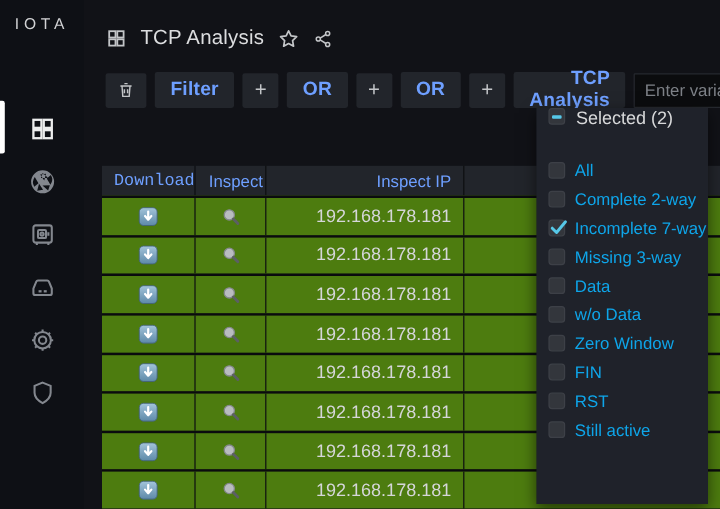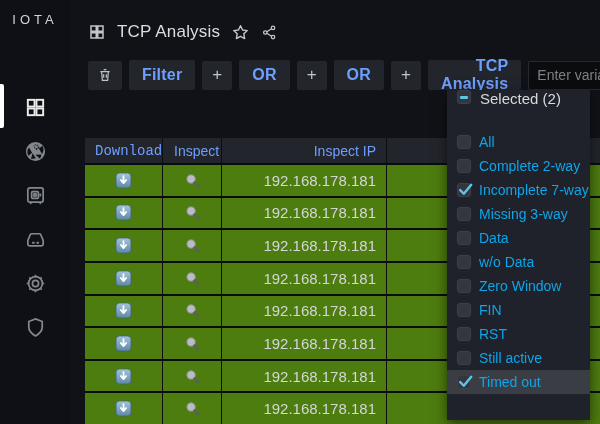--- a/index.html
+++ b/index.html
@@ -466,22 +466,14 @@
         <span class="dd-label">FIN</span>
       </div>
       <div class="dd-option">
         <span class="cbx"></span>
         <span class="dd-label">RST</span>
       </div>
       <div class="dd-option">
         <span class="cbx"></span>
         <span class="dd-label">Still active</span>
       </div>
-      <div class="dd-option highlight">
-        <span class="cbx">
-          <svg width="17" height="17" viewBox="0 0 16 16">
-            <path d="M3 8.6L6.4 12 13.4 3.6" style="fill:none;stroke:#56c8e8;stroke-width:2.3;stroke-linecap:round;stroke-linejoin:round"></path>
-          </svg>
-        </span>
-        <span class="dd-label">Timed out</span>
-      </div>
     </div>
 </div>
 
 </body></html>

